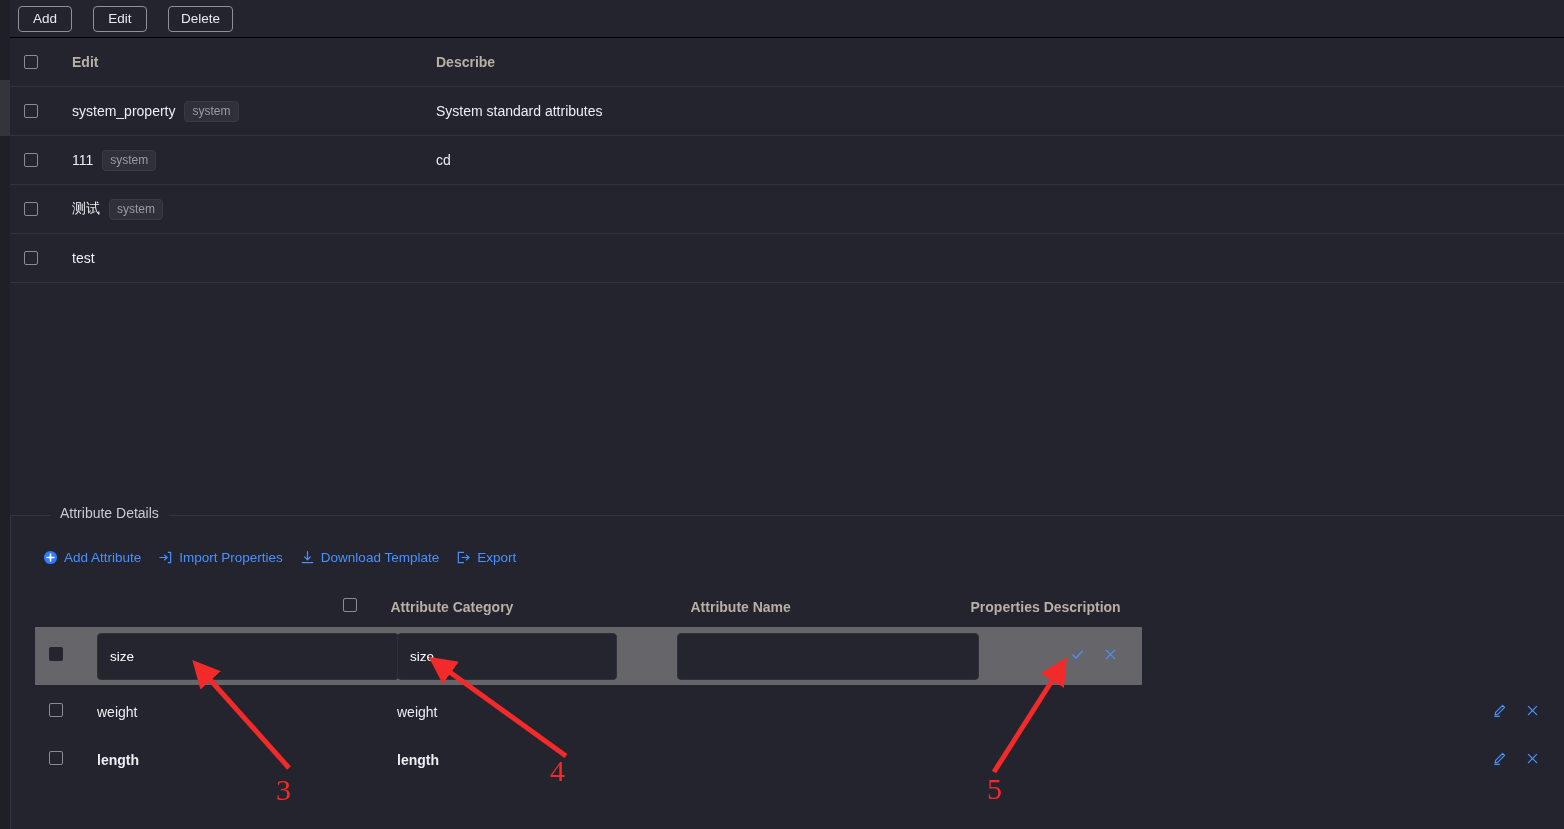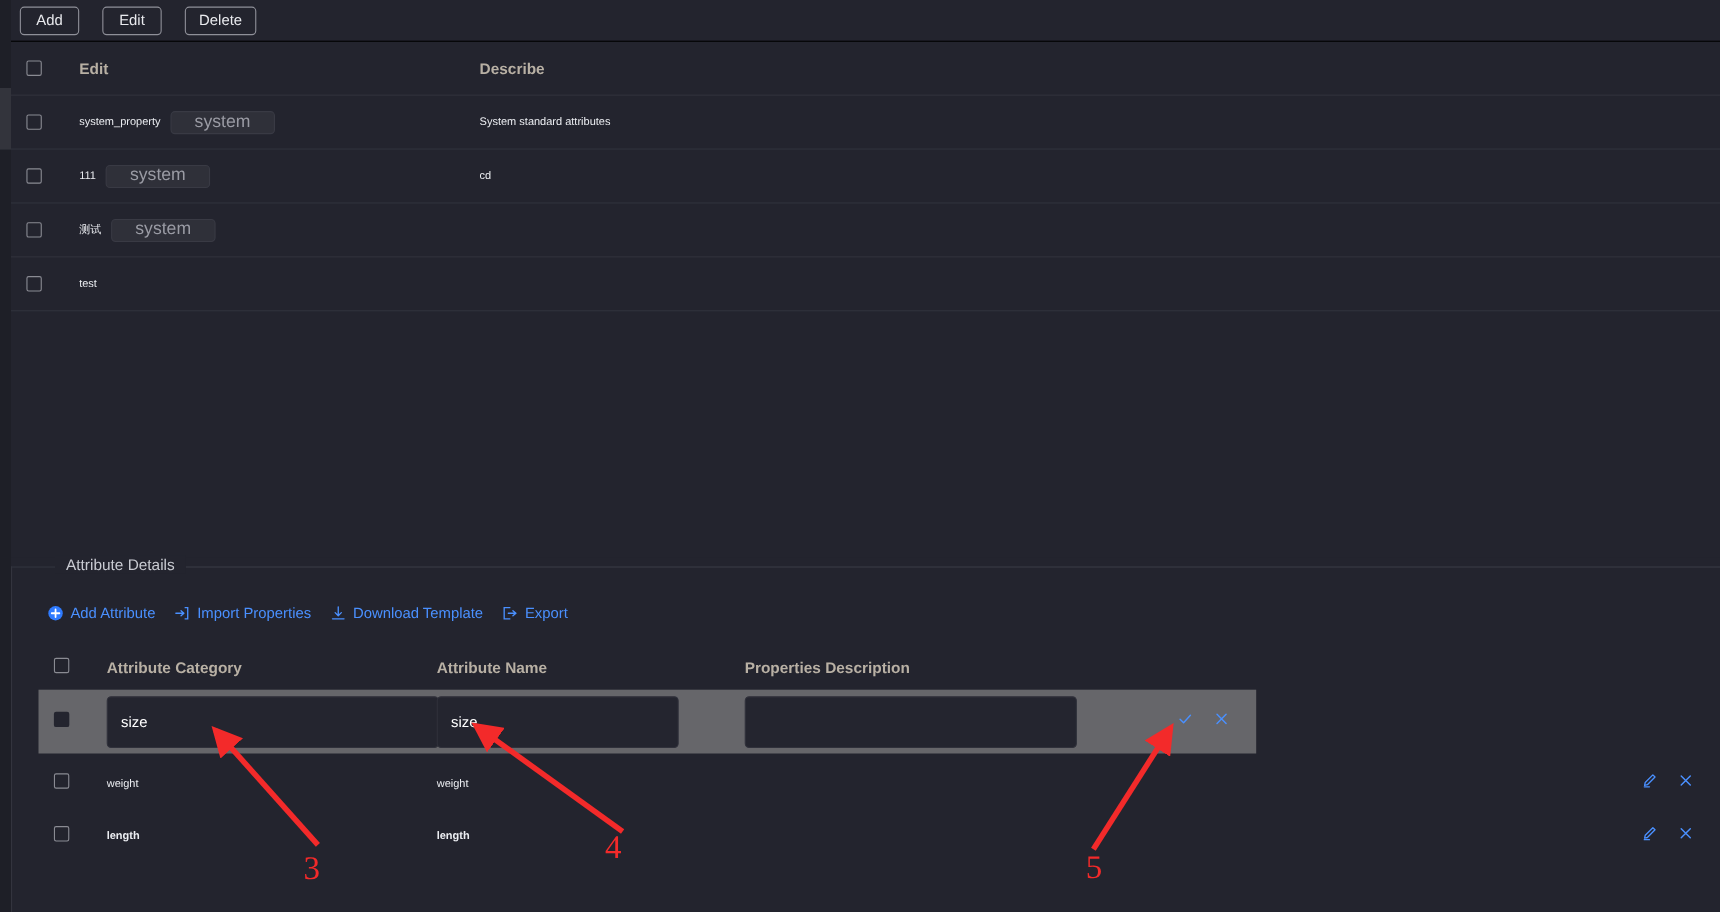--- a/index.html
+++ b/index.html
@@ -65,26 +65,26 @@
   .cbox.filled { border: none; background: #24252f; }
   .col-name { width: 350px; flex: 0 0 350px; display: flex; align-items: center; gap: 9px; }
   .col-desc { flex: 1 1 auto; margin-left: 14px; }
   .th {
     color: #b8b0a4;
     font-size: 14px;
     font-weight: bold;
   }
   .td {
     color: #eceef2;
-    font-size: 10px;
+    font-size: 14px;
   }
   .tag {
     display: inline-block;
-    padding: 1px 21px 2px;
-    font-size: 16px;
+    padding: 1px 7px 2px;
+    font-size: 12px;
     color: #9a9ba4;
     background: #2f3039;
     border: 1px solid #393a44;
     border-radius: 4px;
     line-height: 16px;
   }
 
   
   .details {
     position: absolute; left: 10px; top: 515px;
@@ -111,20 +111,21 @@
   .act {
     display: flex; align-items: center; gap: 6px;
     color: #4a90ff; font-size: 13.5px; cursor: pointer;
   }
   .act svg { display: block; }
 
   .ahead {
     position: absolute; left: 24px; top: 74px; right: 0; height: 34px;
     display: flex; align-items: center;
     padding-left: 14px;
+    justify-content: center;
   }
   .acb { width: 48px; flex: 0 0 48px; }
   .a-cat  { width: 300px; flex: 0 0 300px; }
   .a-name { width: 280px; flex: 0 0 280px; }
   .a-desc { width: 300px; flex: 0 0 300px; }
 
   .arow {
     position: absolute; left: 24px; right: 0; height: 48px;
     display: flex; align-items: center;
     padding-left: 14px;

